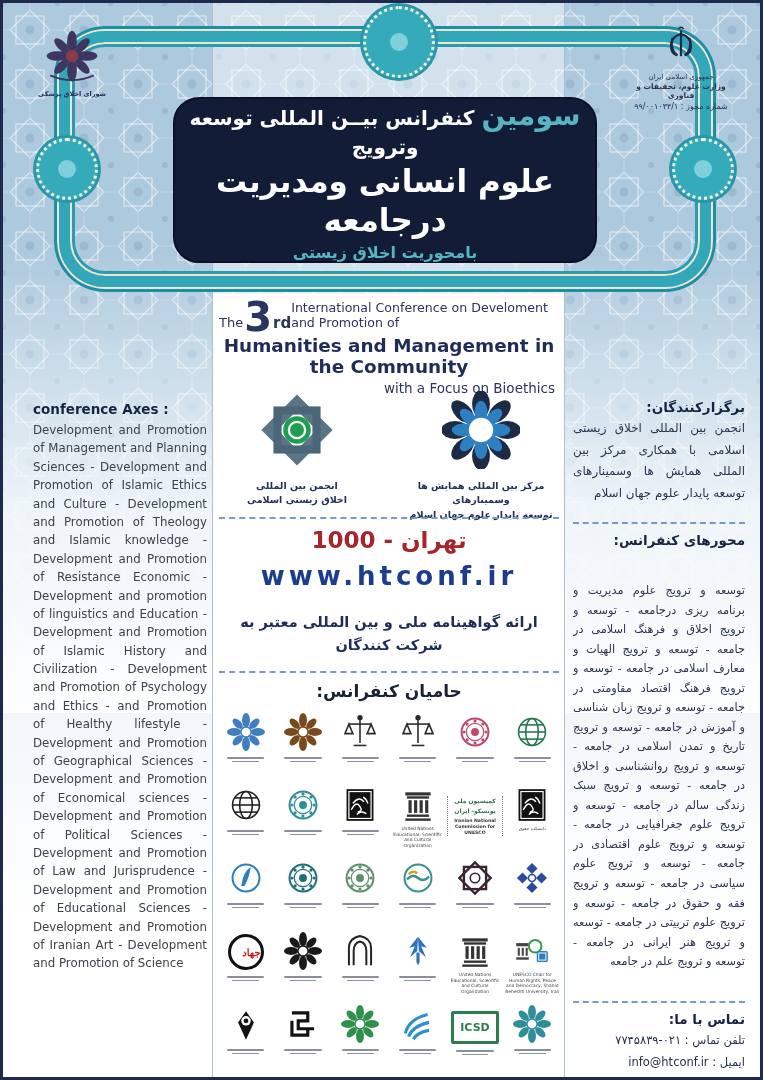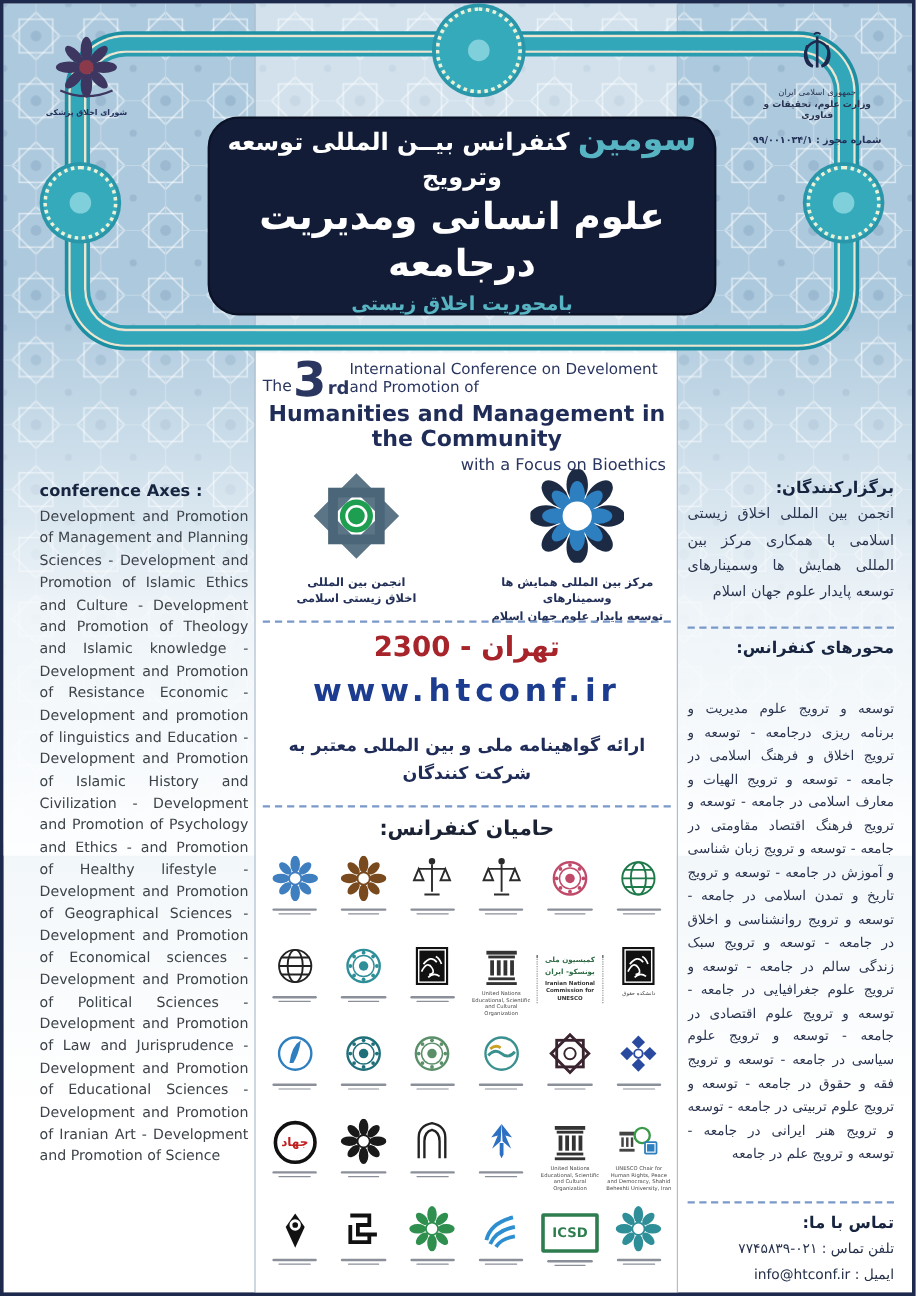--- a/index.html
+++ b/index.html
@@ -34,21 +34,21 @@
   .hdr{position:absolute;z-index:5;}
   .med-univ{left:26px;top:24px;width:86px;text-align:center;}
   .med-univ .cap{font-size:6.5px;color:#23305c;direction:rtl;margin-top:1px;font-weight:bold;}
   .isc{left:120px;top:40px;width:72px;height:52px;background:#f7a81c;border:3px solid #c62c1e;box-sizing:border-box;
        text-align:center;border-radius:2px;}
   .isc .big{font-size:27px;font-weight:bold;color:#111;line-height:1.25;letter-spacing:1px;}
   .isc .sub{font-size:4px;color:#c62c1e;line-height:1;}
   .gov{right:24px;top:22px;width:110px;text-align:center;direction:rtl;}
   .gov .g1{font-size:7px;color:#2a3350;}
   .gov .g2{font-size:7.5px;color:#2a3350;font-weight:bold;margin-top:1px;}
-  .gov .g3{font-size:8px;color:#233058;margin-top:12px;font-weight:bold;}
+  .gov .g3{font-size:8px;color:#233058;margin-top:2px;font-weight:normal;}
   
   .cc{position:absolute;z-index:5;left:216px;width:340px;}
   .title-en{top:297px;color:#2a3560;}
   .t-row{display:flex;align-items:flex-end;justify-content:center;}
   .t-the{font-size:13px;margin-bottom:3px;}
   .t-num{font-size:40px;font-weight:bold;line-height:.8;margin:0 1px;}
   .t-ord{font-size:15px;font-weight:bold;margin-bottom:1px;}
   .t-l1{font-size:12.6px;margin-bottom:3px;}
   .t-l2{font-size:18.4px;font-weight:bold;color:#1f2c58;text-align:center;margin-top:2px;}
   .t-l3{font-size:13.5px;text-align:right;padding-right:4px;margin-top:3px;}
@@ -69,21 +69,21 @@
   .sp-cell{display:flex;flex-direction:column;align-items:center;justify-content:flex-start;overflow:hidden;}
   .sp-ico{width:38px;height:38px;flex:0 0 auto;}
   .sp-cap{font-size:4.4px;color:#444;text-align:center;line-height:1.25;margin-top:2px;direction:rtl;}
   .sp-cap.en{direction:ltr;}
   .squig{margin-top:4px;width:80%;}
   .squig i{display:block;height:1.5px;background:#8a8f99;margin:2px auto 0;border-radius:1px;}
   .sp-badge{border:3px solid;font-weight:bold;font-size:11px;padding:7px 6px;margin-top:6px;border-radius:2px;}
   .sp-textpair{text-align:center;margin-top:10px;border-left:1.5px dotted #777;border-right:1.5px dotted #777;padding:0 3px;}
   .sp-textpair .fa{font-size:6px;font-weight:bold;color:#2f6b45;direction:rtl;line-height:1.6;}
   .sp-textpair .en{font-size:4.6px;font-weight:bold;color:#333;margin-top:3px;line-height:1.3;}
-  .sp-jahad{width:36px;height:36px;border:3px solid #111;border-radius:50%;display:flex;align-items:center;justify-content:center;margin-top:2px;box-sizing:border-box;}
+  .sp-jahad{width:36px;height:36px;border:3px solid #111;border-radius:50%;display:flex;align-items:center;justify-content:flex-end;margin-top:2px;box-sizing:border-box;font-family:Liberation Serif, serif;}
   .sp-jahad span{color:#c02020;font-weight:bold;font-size:10px;direction:rtl;}
   
   .leftcol{position:absolute;z-index:5;left:30px;top:398px;width:174px;color:#3c4248;}
   .leftcol .ct{font-size:13.5px;font-weight:bold;color:#16243f;margin-bottom:4px;}
   .leftcol .cb{font-size:11.8px;line-height:1.56;text-align:justify;height:628px;overflow:hidden;}
   .rightcol{position:absolute;z-index:5;left:570px;top:396px;width:172px;direction:rtl;color:#2b3550;}
   .rightcol .h{font-size:13.5px;font-weight:bold;color:#16243f;margin-bottom:3px;}
   .rc-org{font-size:12px;line-height:1.8;text-align:justify;height:96px;overflow:hidden;}
   .rc-dash{border-top:2px dashed #7a99c9;margin:8px 0 8px;}
   .rc-axes{font-size:11.3px;line-height:1.73;text-align:justify;height:412px;overflow:hidden;margin-top:33px;}
@@ -346,21 +346,21 @@
     <div class="orglogo">
       <svg viewBox="0 0 48 48">
           <use href="#g-lotus8"></use>
         </svg>
       <div class="oc"><span>مرکز بین المللی همایش ها وسمینارهای</span><br><span>توسعه پایدار علوم جهان اسلام</span></div>
     </div>
   </div>
 
   <div class="dash dash-c1"></div>
 
-  <div class="cc cityyear">تهران - 2300</div>
+  <div class="cc cityyear">تهران - 1000</div>
   <div class="cc website">www.htconf.ir</div>
   <div class="cc cert">
     <span>ارائه گواهینامه ملی و بین المللی معتبر به</span><br>
     <span>شرکت کنندگان</span>
   </div>
 
   <div class="dash dash-c2"></div>
 
   <div class="cc sptitle">حامیان کنفرانس:</div>
 

